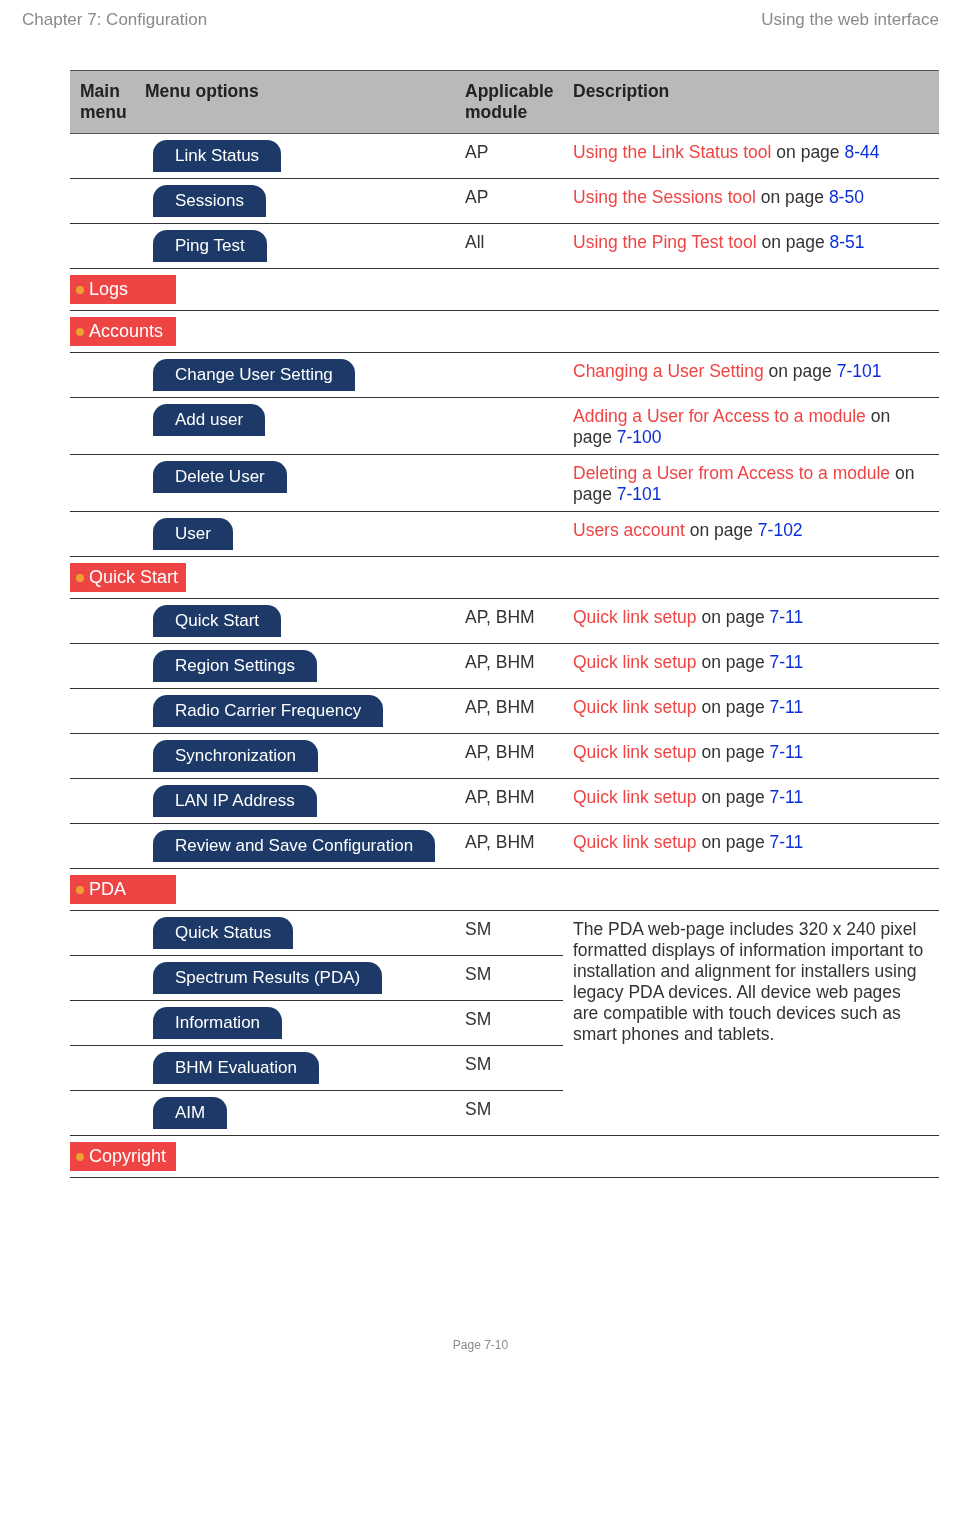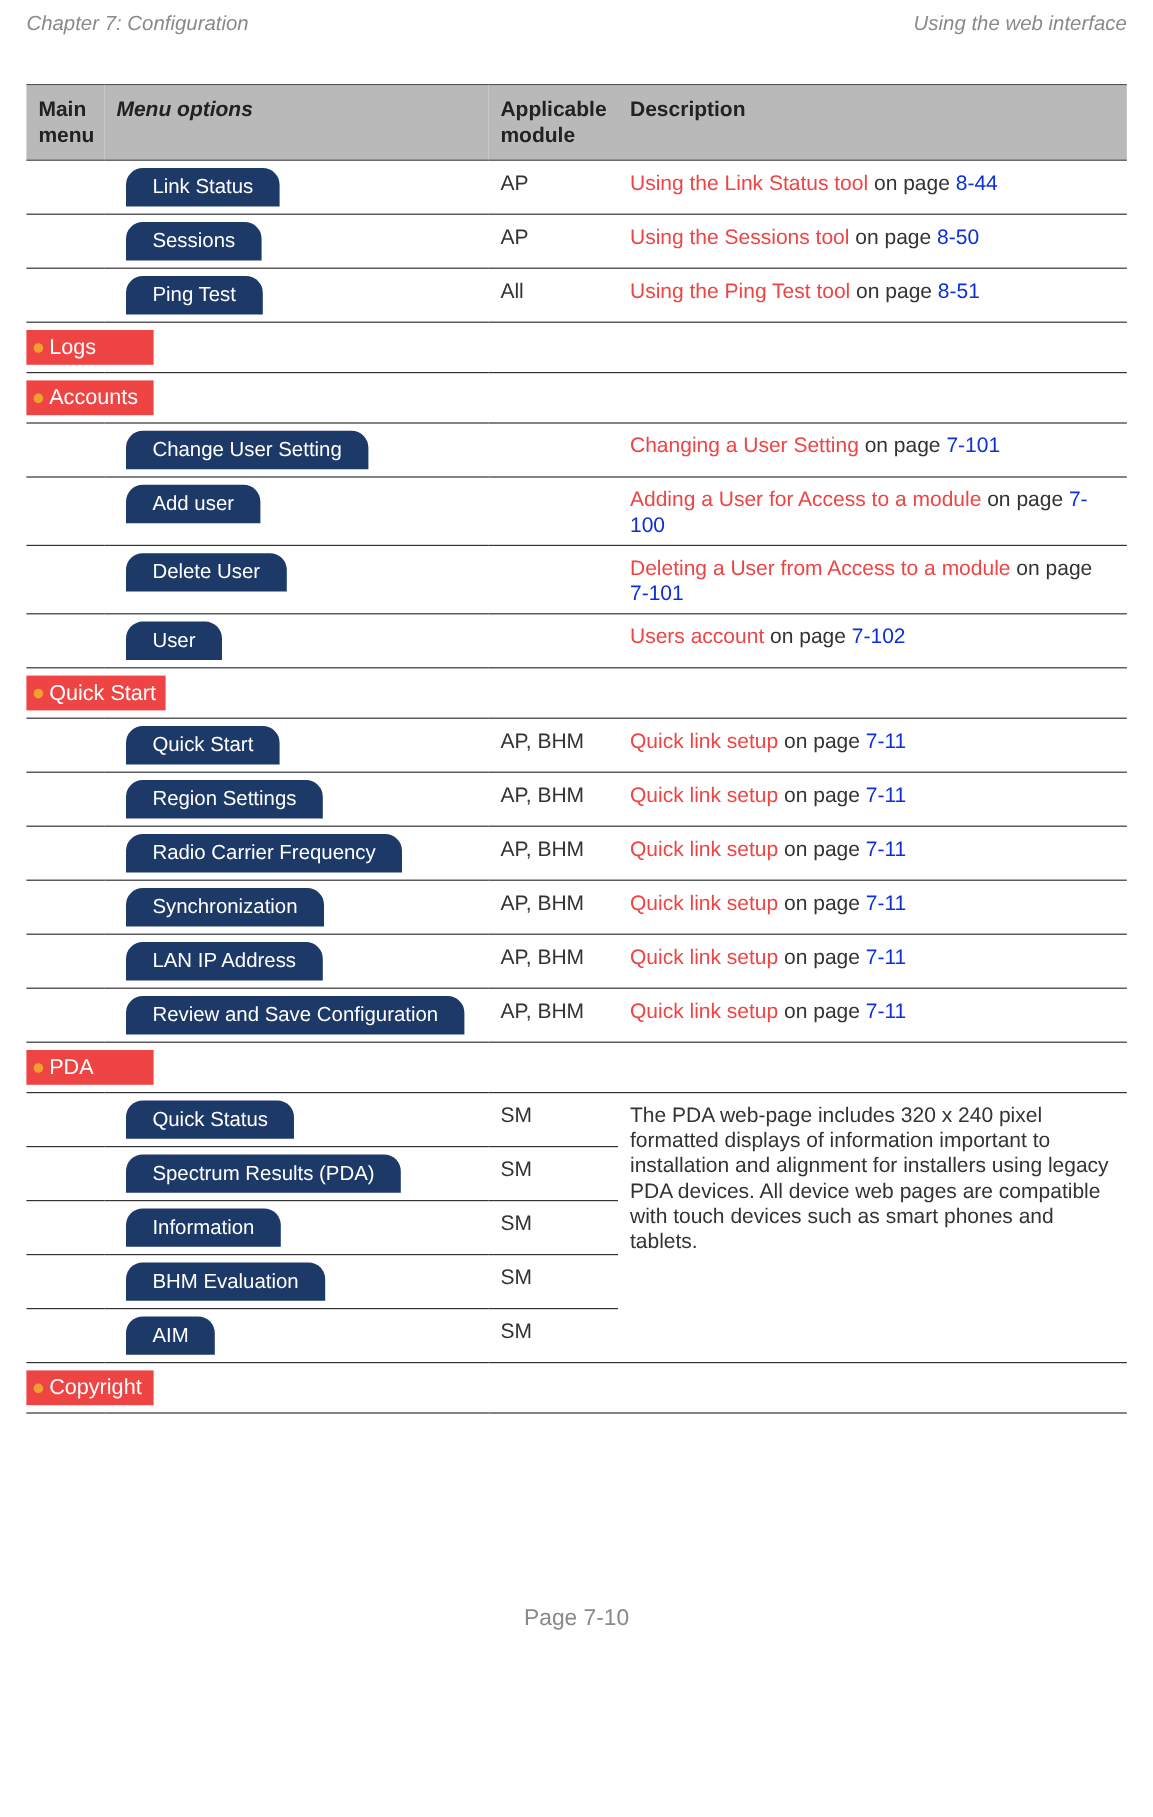--- a/index.html
+++ b/index.html
@@ -11,42 +11,42 @@
     color: #333;
     background: #fff;
     width: 961px;
   }
   .page-header {
     display: flex;
     justify-content: space-between;
     padding: 10px 22px 40px 22px;
     color: #8a8a8a;
     font-size: 17px;
-    font-style: italic;
   }
   .content {
     padding: 0 22px;
+    margin-left: 48px;
   }
   table.menu-table {
     width: 100%;
     border-collapse: collapse;
     table-layout: fixed;
   }
   table.menu-table thead th {
     text-align: left;
     font-weight: bold;
     padding: 10px 10px 10px 10px;
     border-top: 1px solid #555;
     border-bottom: 1px solid #555;
     background: #b9b9b9;
     color: #222;
     vertical-align: top;
   }
   table.menu-table th.col-main   { width: 65px; }
-  table.menu-table th.col-menu   { width: 320px; font-style: italic; }
+  table.menu-table th.col-menu   { width: 320px; }
   table.menu-table th.col-module { width: 108px; }
   table.menu-table th.col-desc   { }
   table.menu-table tbody tr.row td {
     border-bottom: 1px solid #333;
     padding: 8px 10px 6px 10px;
     vertical-align: top;
   }
   table.menu-table tbody tr.row td.menu-cell {
     padding-left: 0;
     padding-top: 6px;
@@ -86,21 +86,21 @@
     border-radius: 50%;
     background: #f0a030;
     margin-right: 5px;
     vertical-align: middle;
   }
   .link-blue { color: #0a2fdb; }
   .link-red  { color: #ef4444; }
   .page-footer {
     text-align: center;
     color: #8a8a8a;
-    font-size: 19px;
+    font-size: 12px;
     padding: 160px 0 18px 0;
   }
   td.nobottom { border-bottom: none !important; }
 </style>
 </head>
 <body>
 
 <div class="page-header">
   <span>Chapter 7:  Configuration</span>
   <span>Using the web interface</span>

